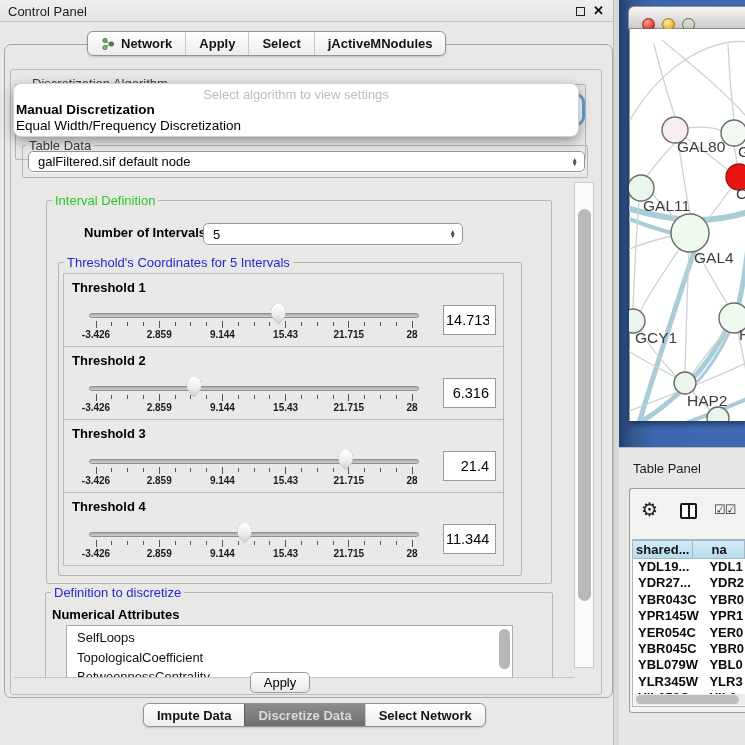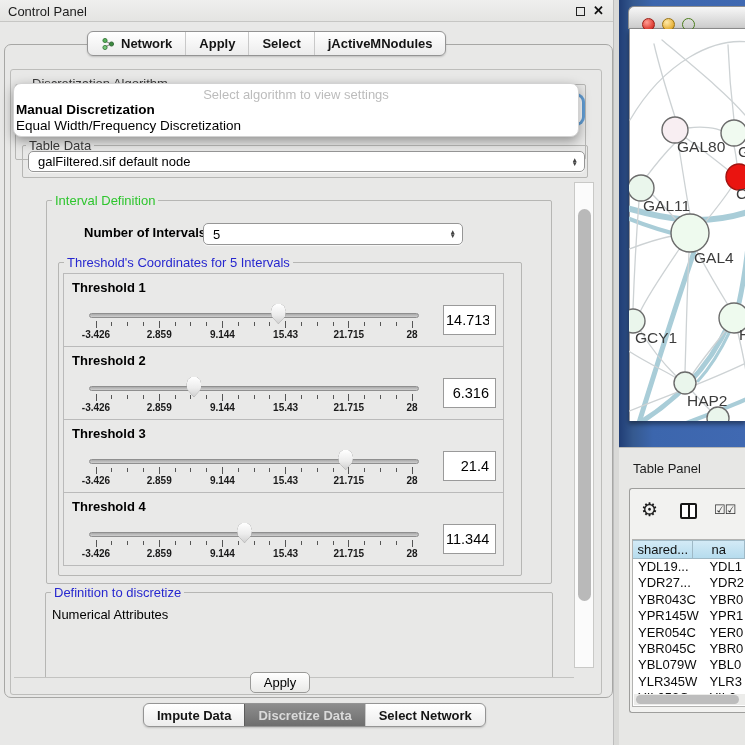--- a/index.html
+++ b/index.html
@@ -74,21 +74,21 @@
 
   
   .tp-region{position:absolute;left:619px;top:447px;width:126px;height:298px;background:#e7e7e5;border-top:1px solid #b9b9b7;}
   .tp-title{position:absolute;left:14px;top:13px;font-size:13px;color:#1c1c1c;}
   .tp-box{position:absolute;left:10px;top:40px;width:116px;height:225px;background:#f2f2f0;border:1px solid #9e9e9c;border-right:none;border-radius:3px 0 0 3px;}
   .tp-toolbar{position:absolute;left:0;top:0;width:100%;height:48px;}
   .gear-btn{position:absolute;left:11px;top:7px;font-size:19px;color:#1d1d1d;line-height:28px;}
   .col-btn{position:absolute;left:50px;top:14px;width:17px;height:16px;border:2px solid #161616;border-radius:2px;background:#fff;}
   .col-btn::after{content:"";position:absolute;left:50%;top:0;width:2px;height:100%;background:#161616;transform:translateX(-50%);}
   .check-btns{position:absolute;left:84px;top:13px;font-size:13px;color:#2b2b2b;letter-spacing:-1px;}
-  .tp-table{position:absolute;left:2px;top:50px;width:113px;height:168px;background:#fff;border:1px solid #b3b3b1;border-right:none;overflow:hidden;}
+  .tp-table{position:absolute;left:2px;top:50px;width:113px;height:168px;background:#fff;border:1px solid #b3b3b1;border-right:none;overflow:hidden;font-weight:bold;}
   .tp-header{display:flex;height:19px;}
   .tp-th{background:linear-gradient(#d3eaf6,#b6dcee);border:1px solid #9fb9c6;border-left:none;font-size:13px;color:#111;display:flex;align-items:center;}
   .tp-th.c1{width:76px;justify-content:center;border-left:none;}
   .tp-th.c2{width:60px;padding-left:18px;}
   .tp-row{display:flex;height:16.4px;font-size:13px;color:#0b0b0b;}
   .tp-td{white-space:nowrap;overflow:hidden;}
   .tp-td.c1{width:76px;padding-left:5px;}
   .tp-td.c2{width:40px;padding-left:3px;}
   .tp-hscroll{position:absolute;left:1px;bottom:1px;width:111px;height:11px;background:#ececea;}
   .tp-hscroll .hthumb{position:absolute;left:2px;top:1px;width:103px;height:9px;background:#bdbdbd;border-radius:5px;}
@@ -309,21 +309,29 @@
             <div class="tick-label" style="left: 348px; top: 55px;">28</div>
             <div class="t-thumb-wrap" style="left: 173.018px;">
               <div class="t-thumb"></div>
             </div>
             <input class="t-value" readonly="" value="11.344" style="">
           </div>
         </div>
 
       <div class="group" style="left:31px;top:400px;width:508px;height:90px;"></div>
       <span class="group-title gt-blue" style="left:37px;top:393px;">Definition to discretize</span>
-      <span style="position:absolute;left:38px;top:415px;font-size:13px;font-weight:normal;color:#000;">Numerical Attributes</span>
+      <span style="position:absolute;left:38px;top:415px;font-size:13px;font-weight:bold;color:#000;">Numerical Attributes</span>
+      <div class="attr-list" style="left:52px;top:433px;width:447px;height:60px;">
+        <div id="attr-items" style="padding-top:2px;">
+            <div class="attr-item">SelfLoops</div>
+            <div class="attr-item">TopologicalCoefficient</div>
+            <div class="attr-item">BetweennessCentrality</div>
+          </div>
+        <div class="list-scroll"></div>
+      </div>
     </div>
 
     <div class="vscroll">
         <div class="thumb"></div>
       </div>
 
     <div class="apply-btn">
         <span>Apply</span>
       </div>
 

